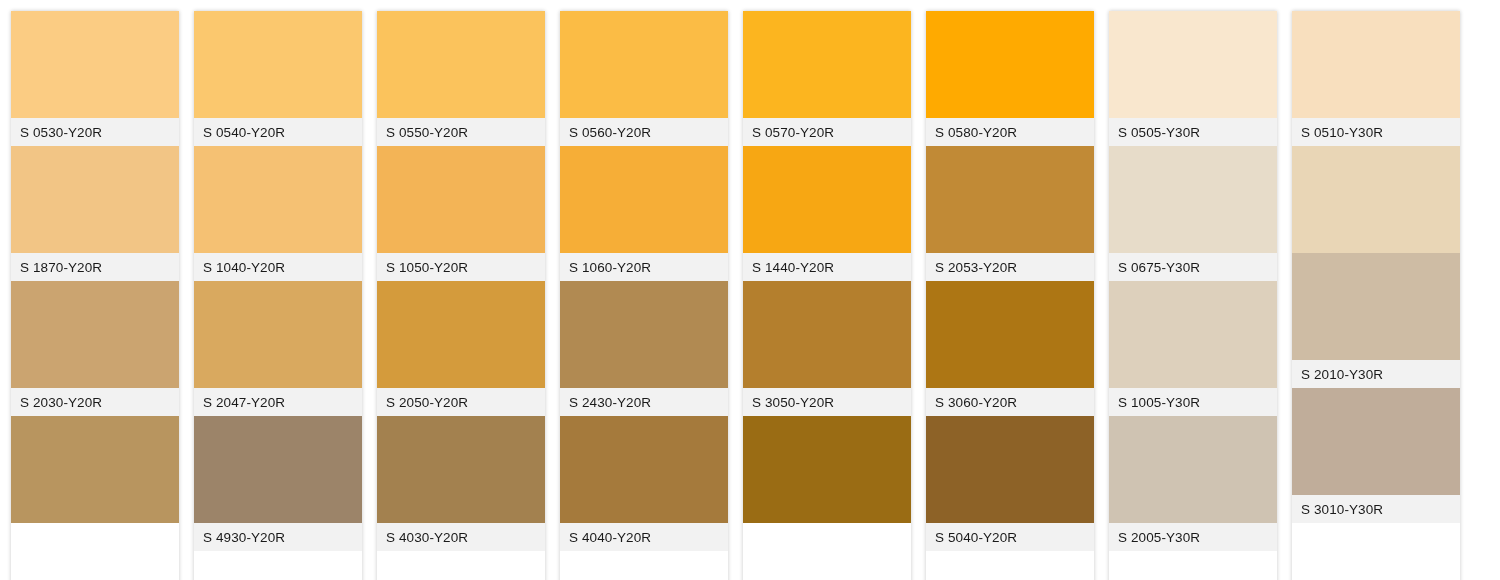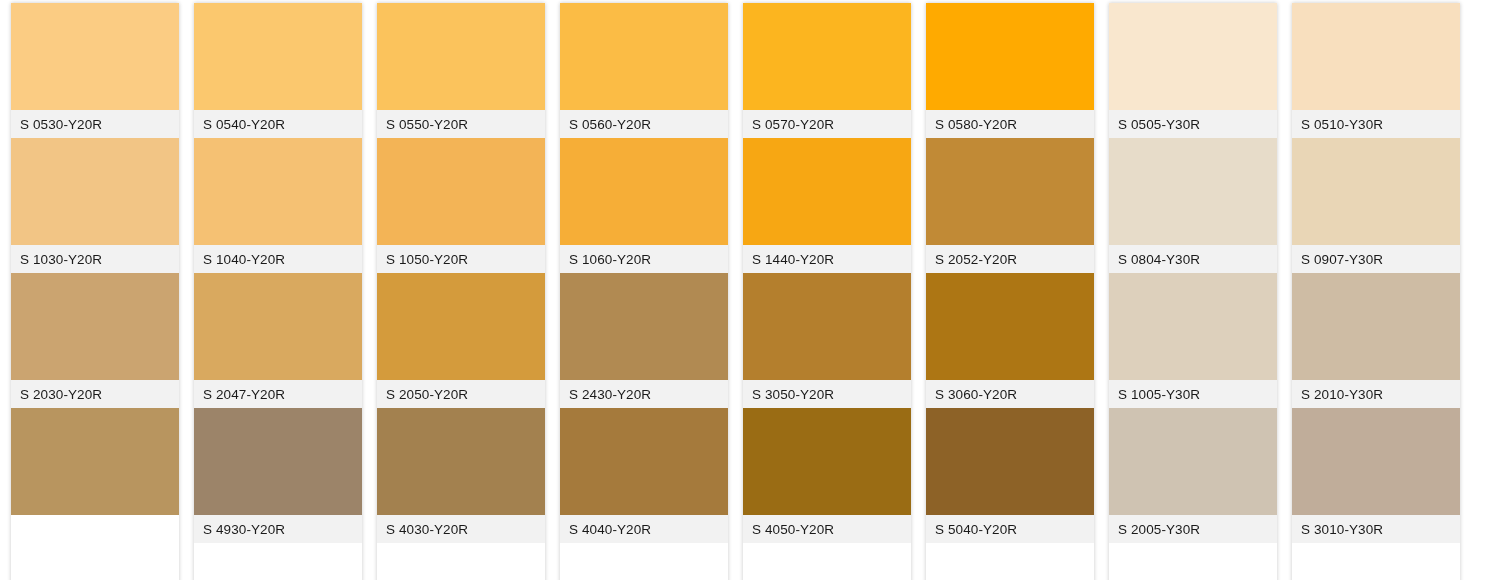--- a/index.html
+++ b/index.html
@@ -18,21 +18,21 @@
 
   #swatch-grid {
     position: relative;
     width: 1500px;
     height: 580px;
     background: #ffffff;
     display: grid;
     grid-template-columns: repeat(8, 168px);
     column-gap: 15px;
     padding-left: 11px;
-    padding-top: 3px;
+    padding-top: 11px;
     box-sizing: border-box;
   }
 
   .swatch-column {
     display: flex;
     flex-direction: column;
     box-shadow: 0 0 4px 0 rgba(0,0,0,0.22);
     background: #ffffff;
   }
 
@@ -67,21 +67,21 @@
 <body>
 
 <div id="swatch-grid">
     <div class="swatch-column">
       <div class="swatch-cell">
         <div class="swatch-color" style="background-color: rgb(251, 204, 131);"></div>
         <div class="swatch-label">S 0530-Y20R</div>
       </div>
       <div class="swatch-cell">
         <div class="swatch-color" style="background-color: rgb(242, 197, 133);"></div>
-        <div class="swatch-label">S 1030-Y20R</div>
+        <div class="swatch-label">S 1870-Y20R</div>
       </div>
       <div class="swatch-cell">
         <div class="swatch-color" style="background-color: rgb(203, 164, 112);"></div>
         <div class="swatch-label">S 2030-Y20R</div>
       </div>
       <div class="swatch-cell">
         <div class="swatch-color" style="background-color: rgb(184, 149, 95);"></div>
       </div>
       <div class="swatch-cell">
         <div class="swatch-color" style="background-color: rgb(255, 255, 255);"></div>
@@ -158,76 +158,74 @@
       <div class="swatch-cell">
         <div class="swatch-color" style="background-color: rgb(247, 167, 19);"></div>
         <div class="swatch-label">S 1440-Y20R</div>
       </div>
       <div class="swatch-cell">
         <div class="swatch-color" style="background-color: rgb(180, 127, 45);"></div>
         <div class="swatch-label">S 3050-Y20R</div>
       </div>
       <div class="swatch-cell">
         <div class="swatch-color" style="background-color: rgb(154, 108, 20);"></div>
-        <div class="swatch-label">S 4050-Y20R</div>
       </div>
       <div class="swatch-cell">
         <div class="swatch-color" style="background-color: rgb(255, 255, 255);"></div>
       </div>
     </div>
     <div class="swatch-column">
       <div class="swatch-cell">
         <div class="swatch-color" style="background-color: rgb(255, 170, 0);"></div>
         <div class="swatch-label">S 0580-Y20R</div>
       </div>
       <div class="swatch-cell">
         <div class="swatch-color" style="background-color: rgb(193, 138, 54);"></div>
-        <div class="swatch-label">S 2052-Y20R</div>
+        <div class="swatch-label">S 2053-Y20R</div>
       </div>
       <div class="swatch-cell">
         <div class="swatch-color" style="background-color: rgb(173, 118, 20);"></div>
         <div class="swatch-label">S 3060-Y20R</div>
       </div>
       <div class="swatch-cell">
         <div class="swatch-color" style="background-color: rgb(141, 98, 39);"></div>
         <div class="swatch-label">S 5040-Y20R</div>
       </div>
       <div class="swatch-cell">
         <div class="swatch-color" style="background-color: rgb(255, 255, 255);"></div>
       </div>
     </div>
     <div class="swatch-column">
       <div class="swatch-cell">
         <div class="swatch-color" style="background-color: rgb(249, 231, 206);"></div>
         <div class="swatch-label">S 0505-Y30R</div>
       </div>
       <div class="swatch-cell">
         <div class="swatch-color" style="background-color: rgb(231, 220, 201);"></div>
-        <div class="swatch-label">S 0804-Y30R</div>
+        <div class="swatch-label">S 0675-Y30R</div>
       </div>
       <div class="swatch-cell">
         <div class="swatch-color" style="background-color: rgb(221, 208, 188);"></div>
         <div class="swatch-label">S 1005-Y30R</div>
       </div>
       <div class="swatch-cell">
         <div class="swatch-color" style="background-color: rgb(207, 195, 178);"></div>
         <div class="swatch-label">S 2005-Y30R</div>
       </div>
       <div class="swatch-cell">
         <div class="swatch-color" style="background-color: rgb(255, 255, 255);"></div>
       </div>
     </div>
     <div class="swatch-column">
       <div class="swatch-cell">
         <div class="swatch-color" style="background-color: rgb(248, 223, 190);"></div>
         <div class="swatch-label">S 0510-Y30R</div>
       </div>
       <div class="swatch-cell">
         <div class="swatch-color" style="background-color: rgb(233, 214, 182);"></div>
-        <div class="swatch-label">S 0907-Y30R</div>
       </div>
       <div class="swatch-cell">
         <div class="swatch-color" style="background-color: rgb(206, 188, 164);"></div>
         <div class="swatch-label">S 2010-Y30R</div>
       </div>
       <div class="swatch-cell">
         <div class="swatch-color" style="background-color: rgb(192, 173, 154);"></div>
         <div class="swatch-label">S 3010-Y30R</div>
       </div>
       <div class="swatch-cell">

